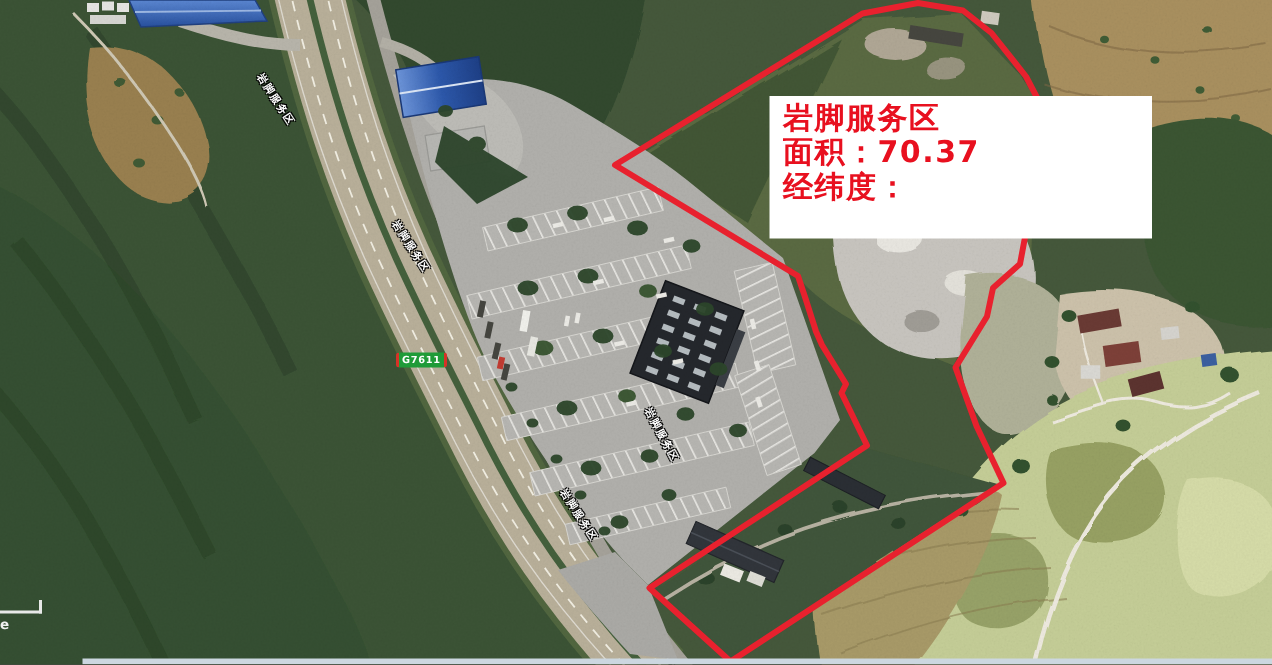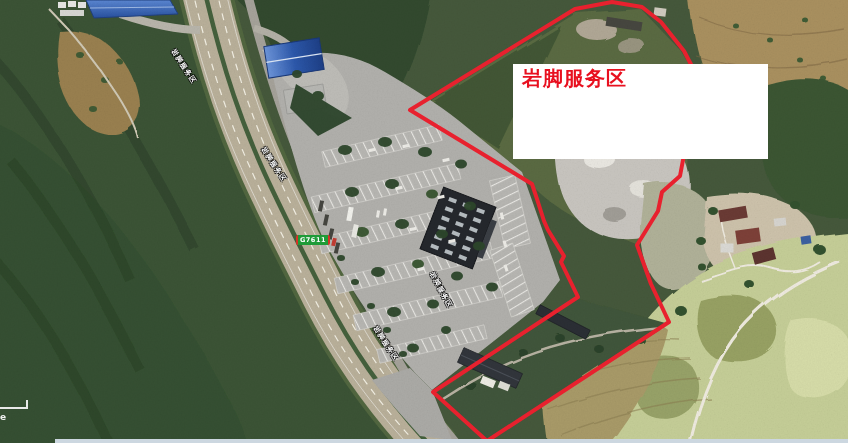--- a/index.html
+++ b/index.html
@@ -15,21 +15,21 @@
              white-space:nowrap;letter-spacing:1px;}
   .info-line.nums{font-size:19px;letter-spacing:0;}
   
   .map-label{position:absolute;color:#fff;font-size:7px;font-weight:700;letter-spacing:1px;
              white-space:nowrap;transform-origin:0 0;z-index:4;
              text-shadow:-1px 0 0 #000,1px 0 0 #000,0 -1px 0 #000,0 1px 0 #000;}
   .lab1{left:177px;top:47px;transform:rotate(57deg);}
   .lab2{left:267px;top:145px;transform:rotate(57deg);}
   .lab3{left:436px;top:270px;transform:rotate(62deg);}
   .lab4{left:379px;top:324px;transform:rotate(57deg);}
-  .shield{position:absolute;left:296px;top:235px;z-index:4;background:var(--shield-green,#1f9b38);
+  .shield{position:absolute;left:264px;top:235px;z-index:4;background:var(--shield-green,#1f9b38);
           color:#fff;font-size:6.5px;font-weight:700;line-height:1;padding:1.5px 2px;
           border-left:2px solid #d63227;border-right:2px solid #d63227;border-radius:2px;
           letter-spacing:.5px;}
   .scale-bar{position:absolute;left:-6px;top:400px;width:32px;height:7px;z-index:4;
              border-bottom:2px solid #f2f2f2;border-right:2px solid #f2f2f2;opacity:.95;}
   .scale-text{position:absolute;left:0px;top:412px;color:#f0f0f0;font-size:9px;font-weight:700;z-index:4;}
   .bottom-strip{position:absolute;left:55px;right:0;bottom:0;height:4px;
                 background:var(--strip-blue,#ccd7e0);z-index:5;}
 </style>
 </head>
@@ -314,20 +314,22 @@
 
     <rect width="848" height="443" filter="url(#grain)" opacity="0.12" style="mix-blend-mode:multiply"></rect>
   </svg>
 
   <svg id="overlay" width="848" height="443" viewBox="0 0 848 443">
     <path class="boundary" d="M575,9 L612,2 L642,7 L661,22 L684,51 L696,74 L689,128 L680,176 L662,192 L658,211 L637,245 L651,284 L669,322 L487,441 L433,392 L578,297 L561,262 L564,256 L548,230 L544,221 L537,199 L532,184 L410,110 Z" fill="none" stroke-width="4" stroke-linejoin="round" stroke-linecap="round"></path>
   </svg>
 
   <div class="info-box">
     <div class="info-line">岩脚服务区</div>
+    <div class="info-line"><span>面积：</span><span>70.37</span></div>
+    <div class="info-line">经纬度：</div>
   </div>
 
   <div class="map-label lab1">岩脚服务区</div>
   <div class="map-label lab2">岩脚服务区</div>
   <div class="map-label lab3">岩脚服务区</div>
   <div class="map-label lab4">岩脚服务区</div>
   <div class="shield">G7611</div>
 
   <div class="scale-bar"></div>
   <div class="scale-text">e</div>

